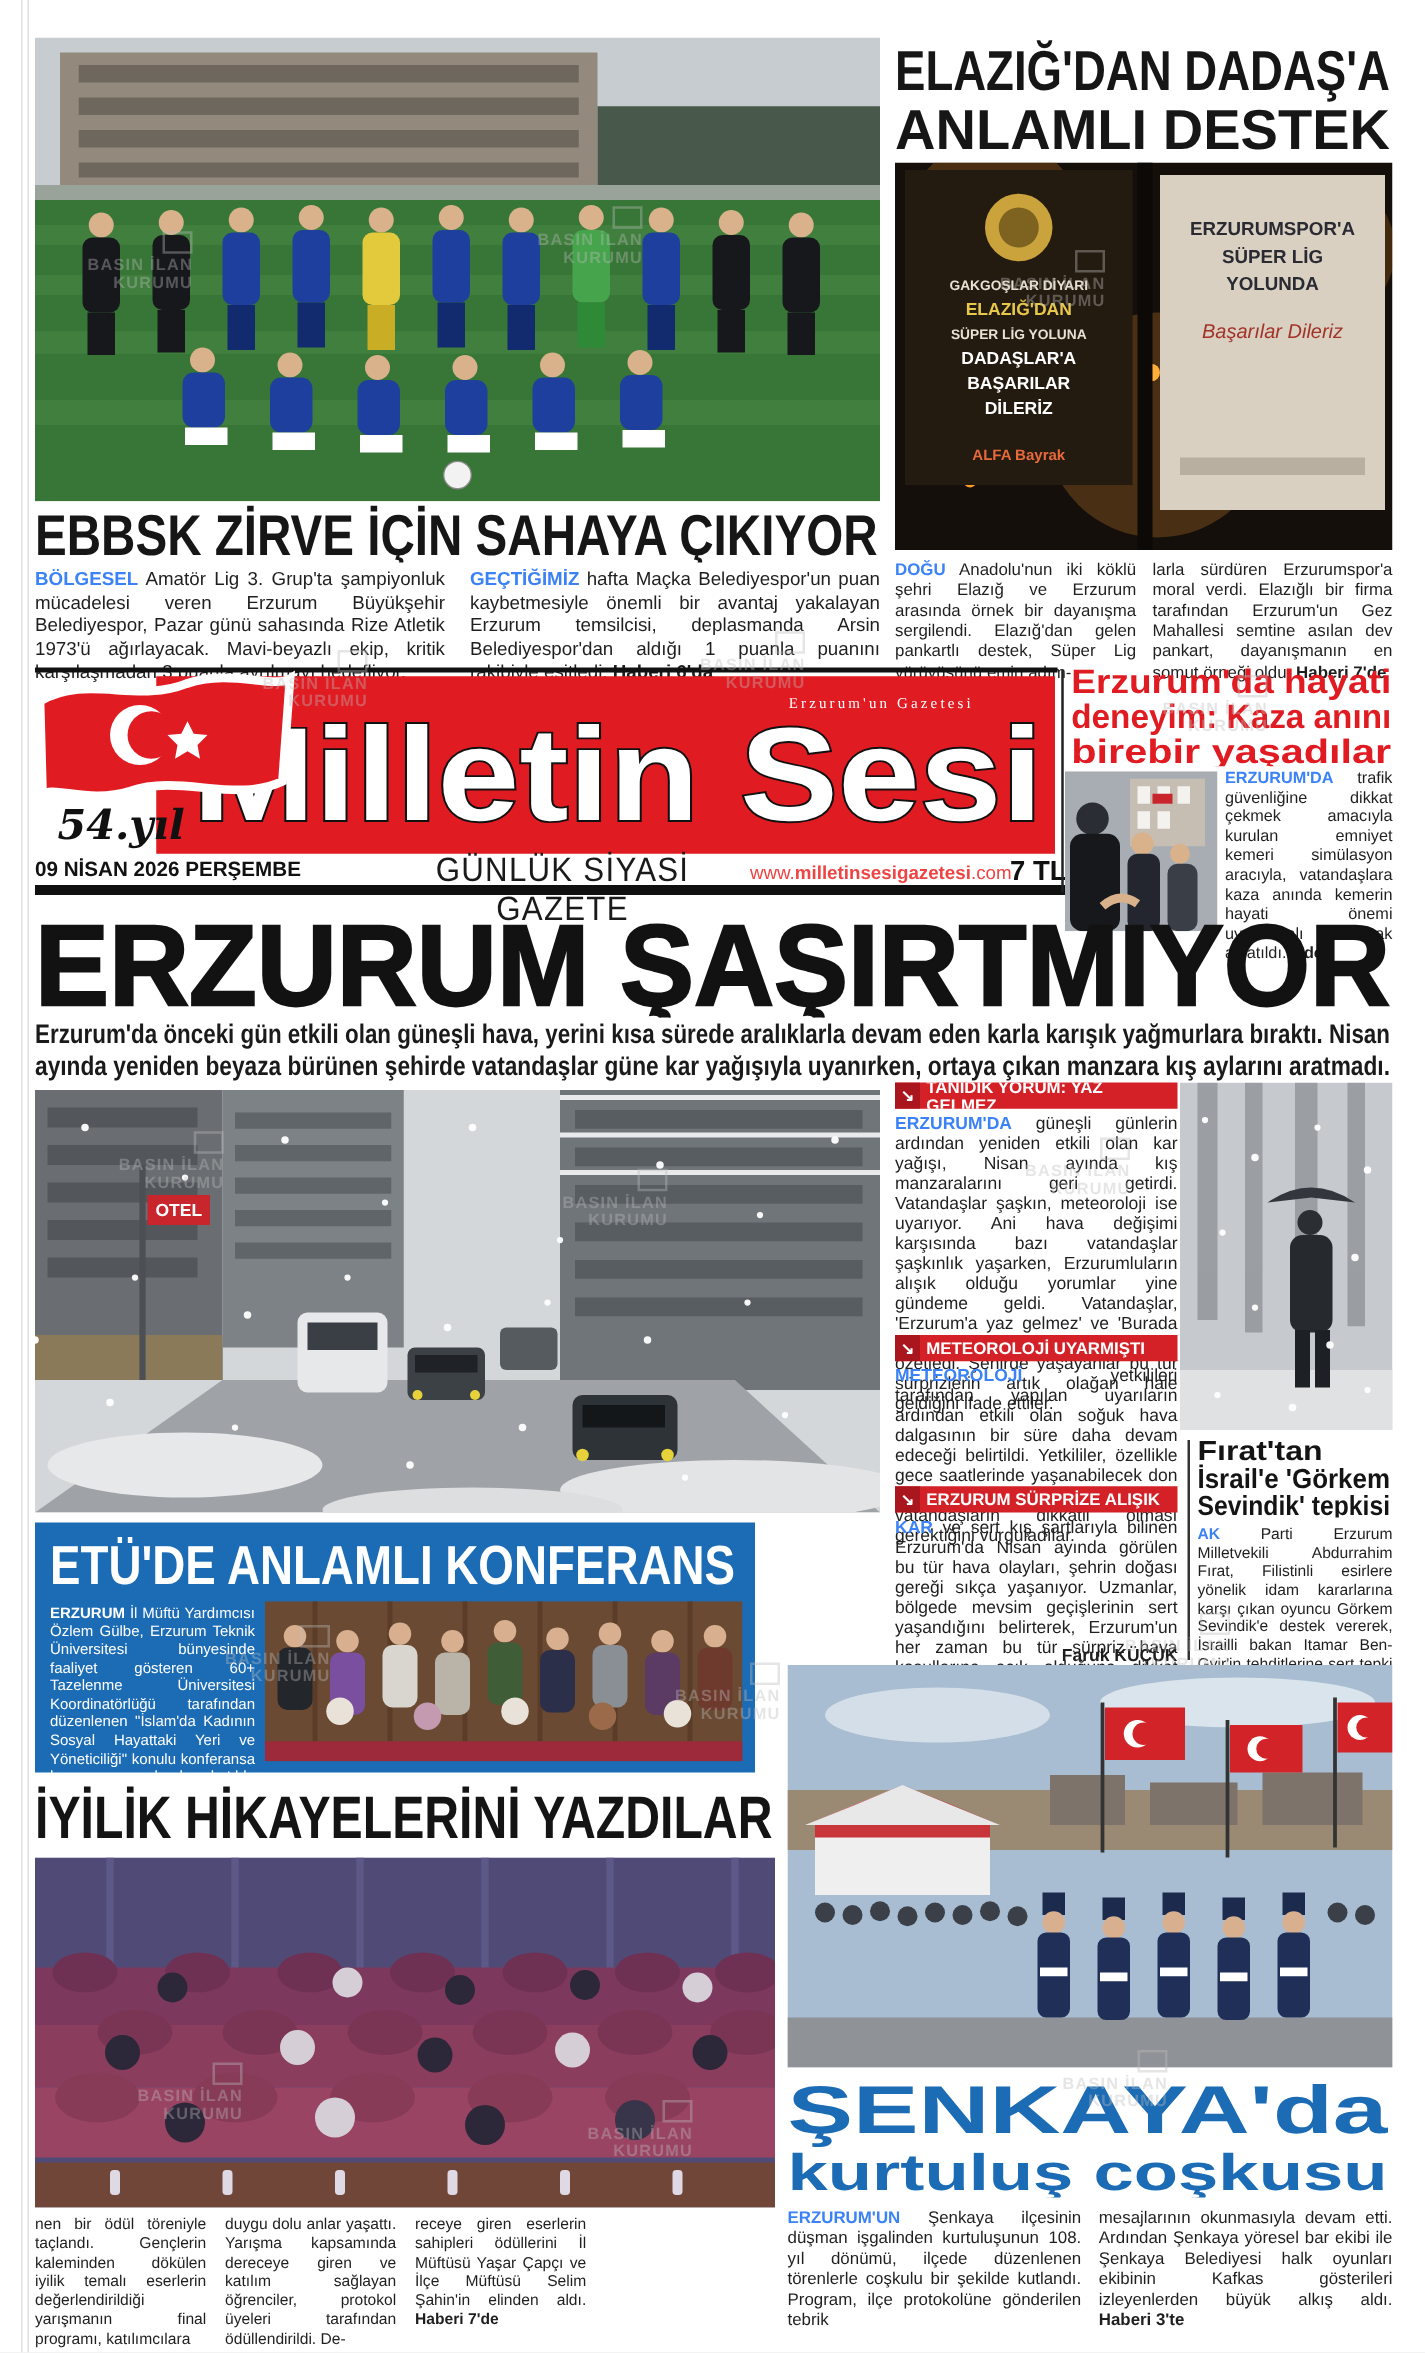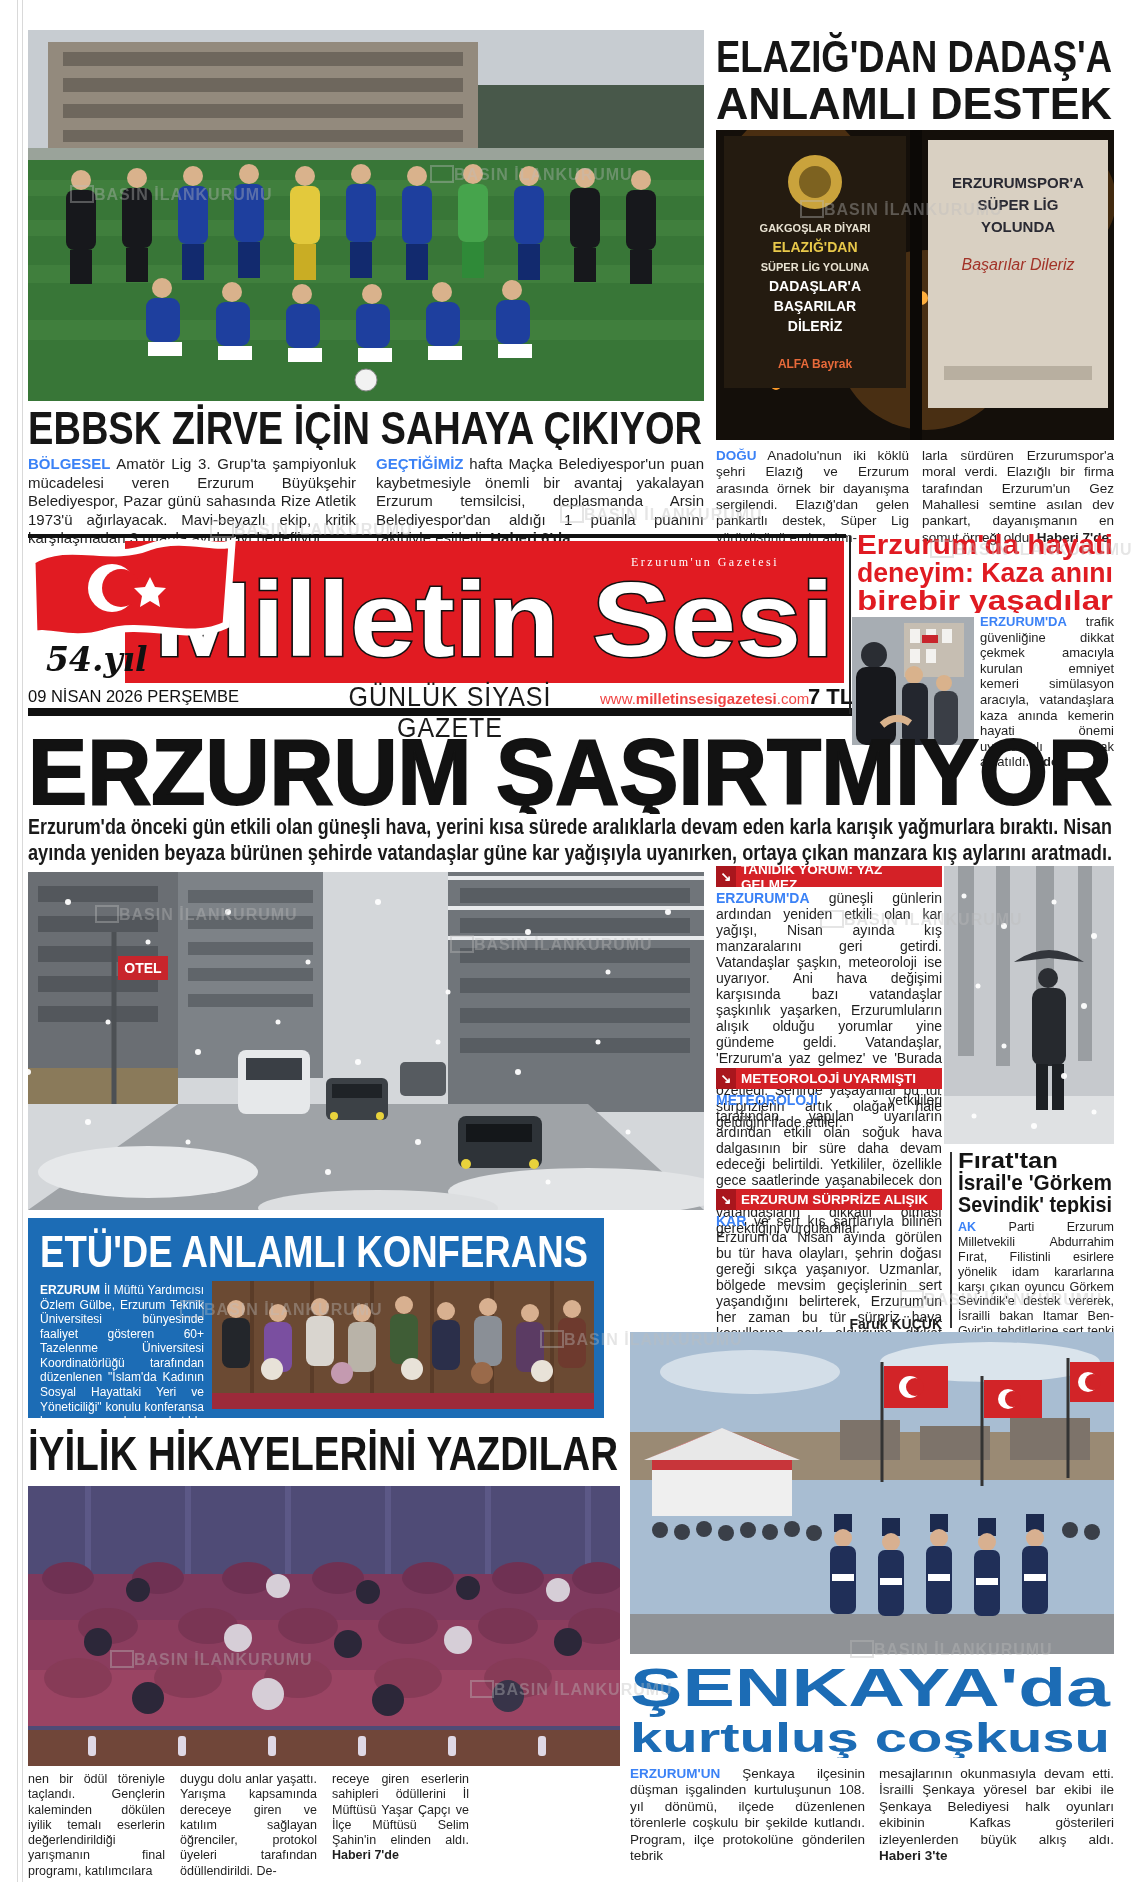--- a/index.html
+++ b/index.html
@@ -8,22 +8,22 @@
   .abs{position:absolute;}
   .bodytxt{text-align:justify;color:#1f1f1f;}
   .bodytxt b{color:#3b82f6;}
   .ref{font-weight:bold;white-space:nowrap;}
   .cols{display:flex;}
   .edge{position:absolute;top:0;bottom:0;width:1px;background:#d9d9d9;}
   .tab{position:absolute;height:21px;background:#d42127;color:#fff;display:flex;align-items:center;
        font-weight:bold;font-size:13.5px;overflow:hidden;}
   .tab .arr{width:20px;height:21px;background:#a9161d;display:flex;align-items:center;justify-content:center;
        font-size:13px;margin-right:5px;flex:0 0 20px;}
-  .wm{position:absolute;z-index:40;color:#bdbdbd;opacity:.38;font-weight:bold;font-size:16px;
-      line-height:1.06;text-align:center;letter-spacing:1px;pointer-events:none;display:flex;flex-direction:row;align-items:center;}
+  .wm{position:absolute;z-index:40;color:#bdbdbd;opacity:.38;font-weight:bold;font-size:13px;
+      line-height:1.06;text-align:center;letter-spacing:1px;pointer-events:none;display:flex;flex-direction:column;align-items:flex-end;}
   .wm .box{width:20px;height:14px;border:2px solid currentColor;margin-bottom:2px;}
   svg text{font-family:"Liberation Sans",sans-serif;}
   .serif{font-family:"Liberation Serif",serif;}
 </style>
 </head>
 <body>
 
 <div class="page">
 
   <div class="edge" style="left:17px;"></div>
@@ -194,21 +194,21 @@
   <svg class="abs" style="left:150px;top:550px;z-index:4;" width="690" height="132">
     <text x="4" y="106" font-size="106" font-weight="bold" fill="#ffffff" stroke="#111" stroke-width="3" paint-order="stroke" textLength="680" lengthAdjust="spacingAndGlyphs">Milletin Sesi</text>
   </svg>
   <svg class="abs" style="left:24px;top:533px;z-index:6;" width="215" height="122" viewBox="0 0 215 122">
     <path d="M8,28 C45,6 85,30 125,14 C160,2 195,18 208,10 L202,92 C165,110 120,86 80,100 C48,110 20,96 10,102 Z" fill="#e11b22" stroke="#fff" stroke-width="7"></path>
     <circle cx="88" cy="55" r="24" fill="#fff"></circle>
       <circle cx="97" cy="55" r="19" fill="#e11b22"></circle>
     <path d="M126,44 l5,10 11,1 -8,8 2,11 -10,-6 -10,6 2,-11 -8,-8 11,-1 Z" fill="#fff"></path>
   </svg>
   <div class="abs" style="left:46px;top:640px;font-family:'DejaVu Serif',serif;font-style:italic;font-weight:bold;font-size:33px;color:#111;z-index:6;">54.yıl</div>
-  <div class="abs" style="left:28px;top:687px;font-weight:normal;font-size:16.5px;color:#111;">09 NİSAN 2026 PERŞEMBE</div>
+  <div class="abs" style="left:28px;top:687px;font-weight:bold;font-size:16.5px;color:#111;">09 NİSAN 2026 PERŞEMBE</div>
   <div class="abs" style="left:295px;top:681px;width:310px;text-align:center;font-size:25px;font-weight:400;letter-spacing:1px;color:#1a1a1a;transform:scaleY(1.08);transform-origin:top;">GÜNLÜK SİYASİ GAZETE</div>
   <div class="abs" style="left:600px;top:690px;font-size:15px;color:#ef4444;"><span>www.</span><b>milletinsesigazetesi</b><span>.com</span></div>
   <div class="abs" style="left:808px;top:684px;font-weight:bold;font-size:22px;color:#111;">7 TL</div>
   <div class="abs" style="left:28px;top:708px;width:827px;height:8px;background:#101010;"></div>
 
   <div class="abs" style="left:849px;top:536px;width:2px;height:178px;background:#222;"></div>
   <svg class="abs" style="left:857px;top:531px;" width="258" height="82">
     <text x="0" y="23" font-size="27" font-weight="bold" fill="#e01b22" textLength="256" lengthAdjust="spacingAndGlyphs">Erzurum'da hayati</text>
     <text x="0" y="51" font-size="27" font-weight="bold" fill="#e01b22" textLength="256" lengthAdjust="spacingAndGlyphs">deneyim: Kaza anını</text>
     <text x="0" y="79" font-size="27" font-weight="bold" fill="#e01b22" textLength="256" lengthAdjust="spacingAndGlyphs">birebir yaşadılar</text>
@@ -587,21 +587,21 @@
           <rect x="2" y="46" width="22" height="7" fill="#fff"></rect>
         </g>
     </g>
   </svg>
   <svg class="abs" style="left:630px;top:1656px;" width="484" height="102">
     <text x="0" y="50" font-size="54" font-weight="bold" fill="#1c6cb5" textLength="480" lengthAdjust="spacingAndGlyphs">ŞENKAYA'da</text>
     <text x="0" y="96" font-size="41" font-weight="bold" fill="#1c6cb5" textLength="480" lengthAdjust="spacingAndGlyphs">kurtuluş coşkusu</text>
   </svg>
   <div class="abs cols" style="left:630px;top:1766px;width:484px;gap:14px;">
     <p class="bodytxt" style="margin:0;width:235px;font-size:13.5px;line-height:1.22;"><b>ERZURUM'UN</b> <span>Şenkaya ilçesinin düşman işgalinden kurtuluşunun 108. yıl dönümü, ilçede düzenlenen törenlerle coşkulu bir şekilde kutlandı. Program, ilçe protokolüne gönderilen tebrik</span></p>
-    <p class="bodytxt" style="margin:0;width:235px;font-size:13.5px;line-height:1.22;"><span>mesajlarının okunmasıyla devam etti. İsrailli Şenkaya yöresel bar ekibi ile Şenkaya Belediyesi halk oyunları ekibinin Kafkas gösterileri izleyenlerden büyük alkış aldı.</span> <span class="ref">Haberi 3'te</span></p>
+    <p class="bodytxt" style="margin:0;width:235px;font-size:13.5px;line-height:1.22;"><span>mesajlarının okunmasıyla devam etti. Ardından Şenkaya yöresel bar ekibi ile Şenkaya Belediyesi halk oyunları ekibinin Kafkas gösterileri izleyenlerden büyük alkış aldı.</span> <span class="ref">Haberi 3'te</span></p>
   </div>
 
   <div class="wm" style="left:70px;top:185px;">
       <span class="box"></span>
       <span>BASIN İLAN</span>
       <span>KURUMU</span>
     </div>
   <div class="wm" style="left:430px;top:165px;">
       <span class="box"></span>
       <span>BASIN İLAN</span>

